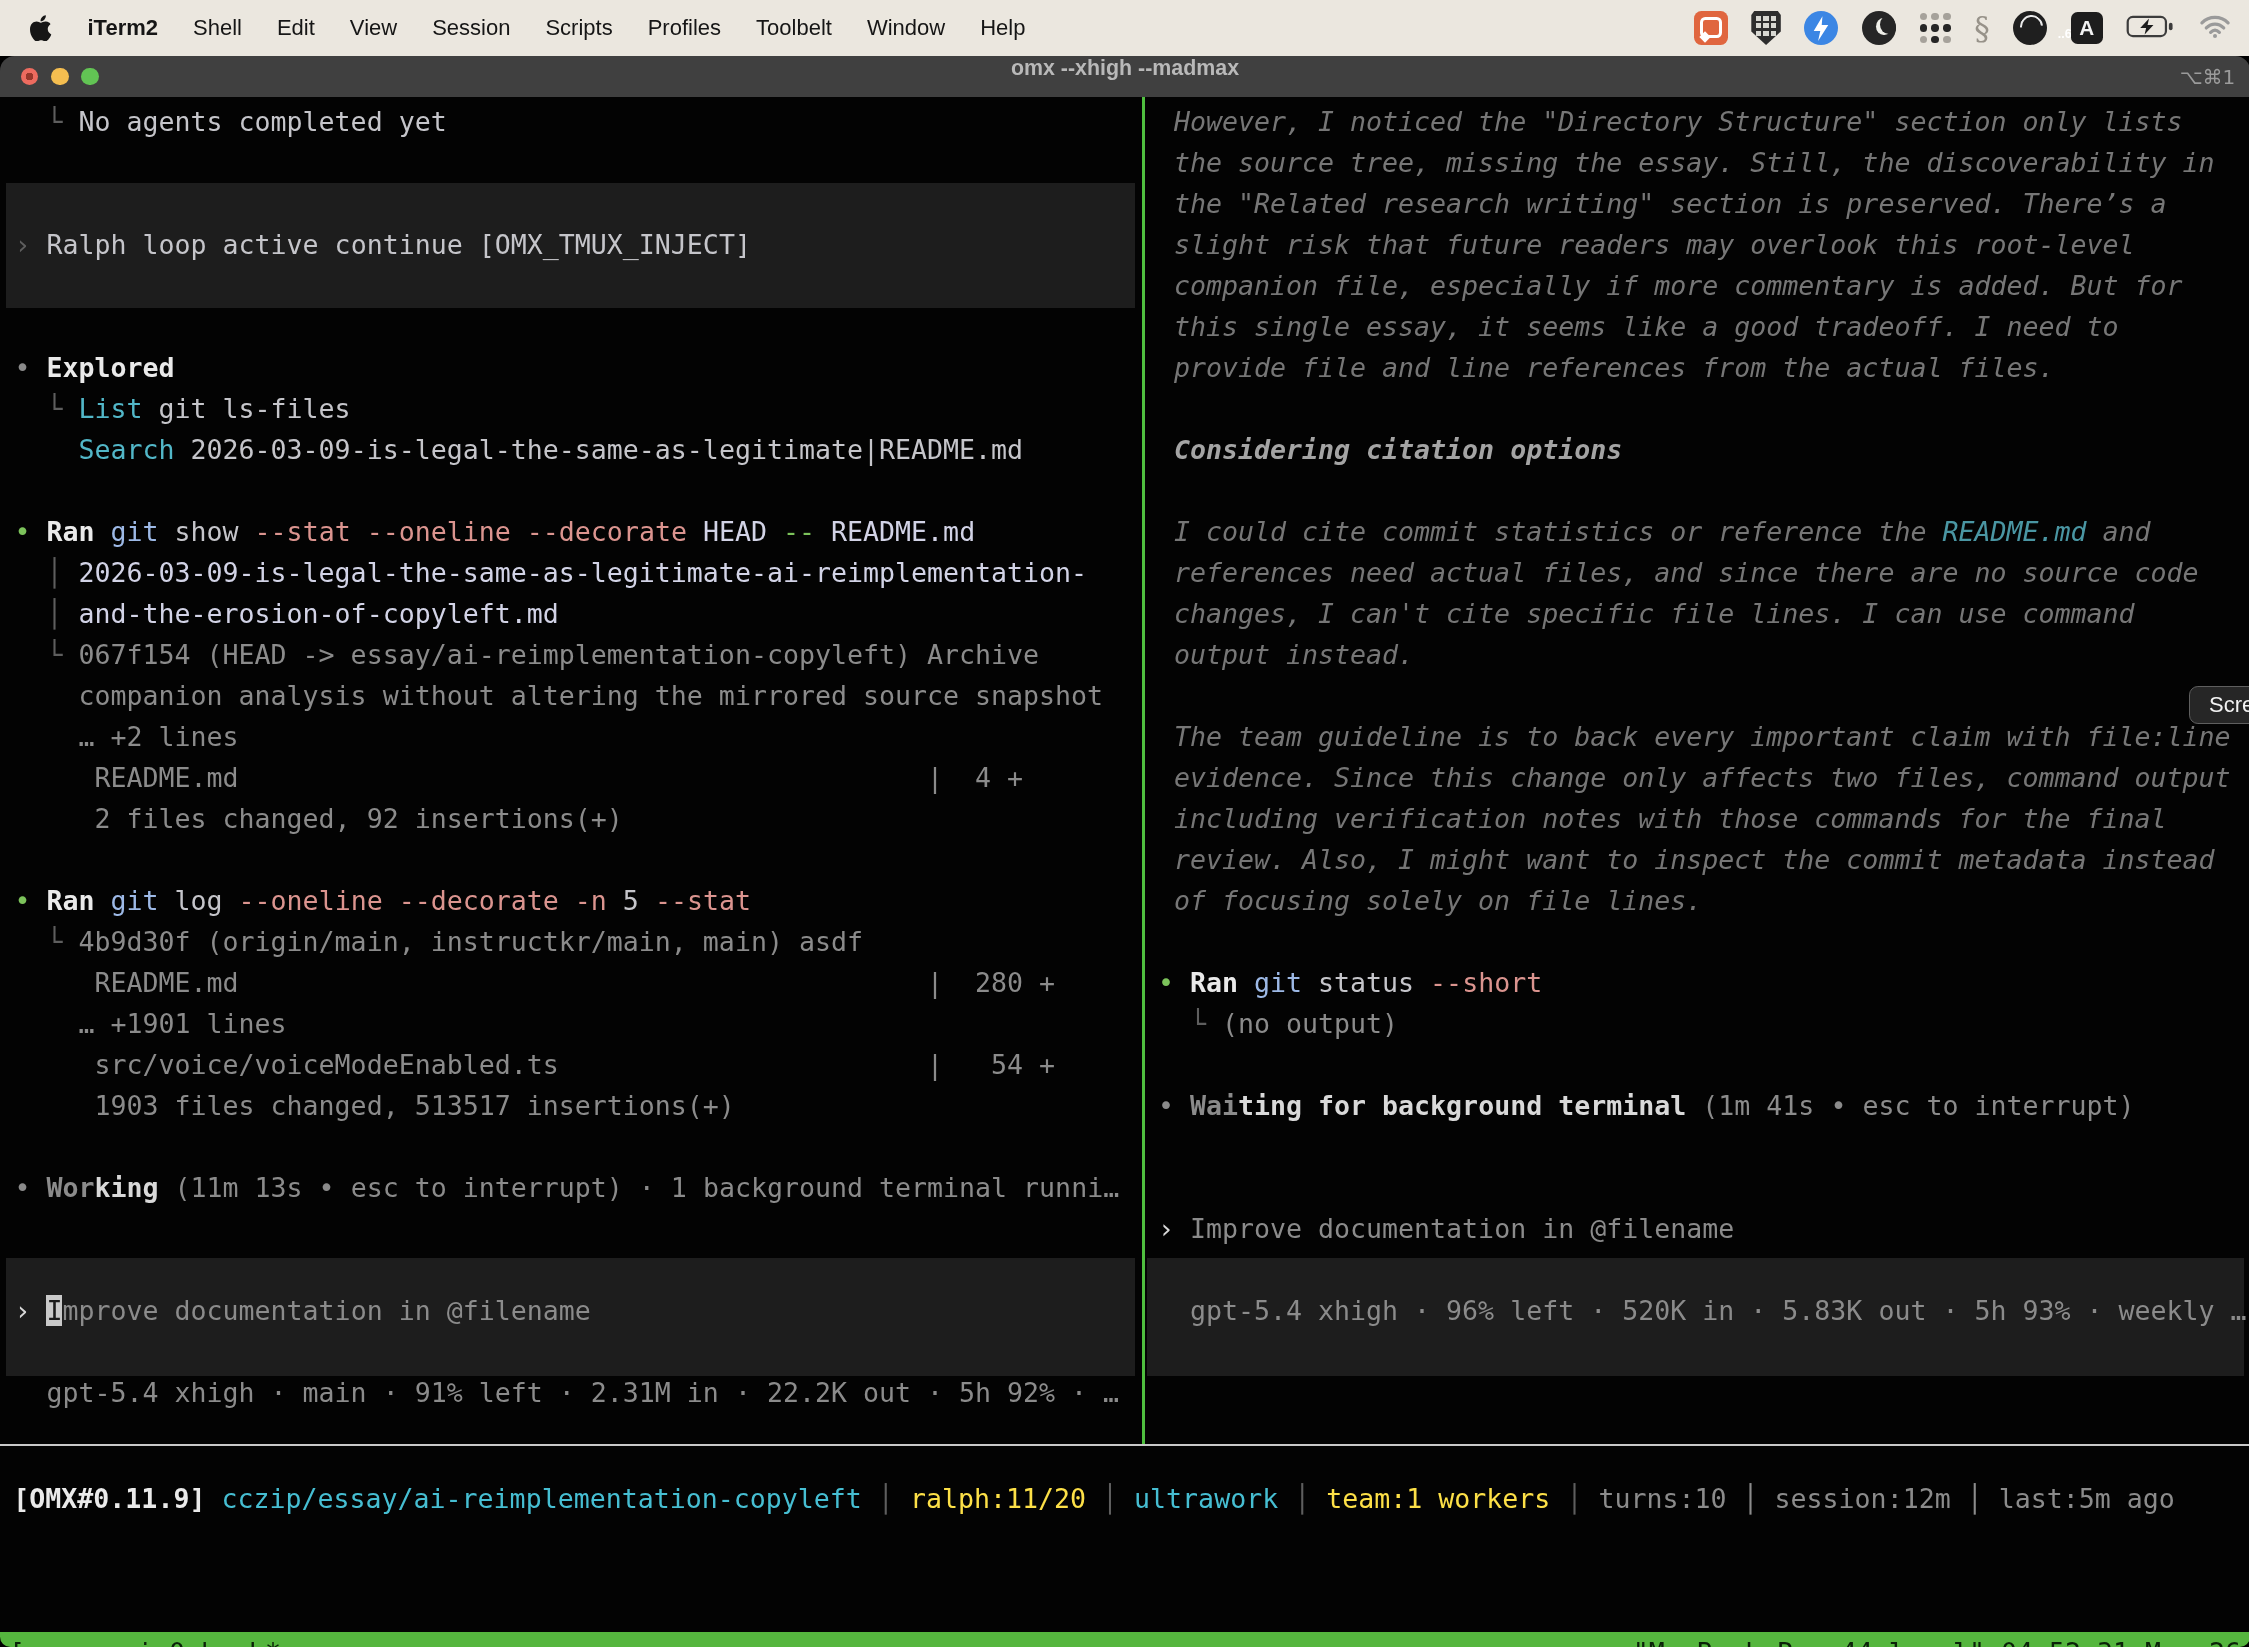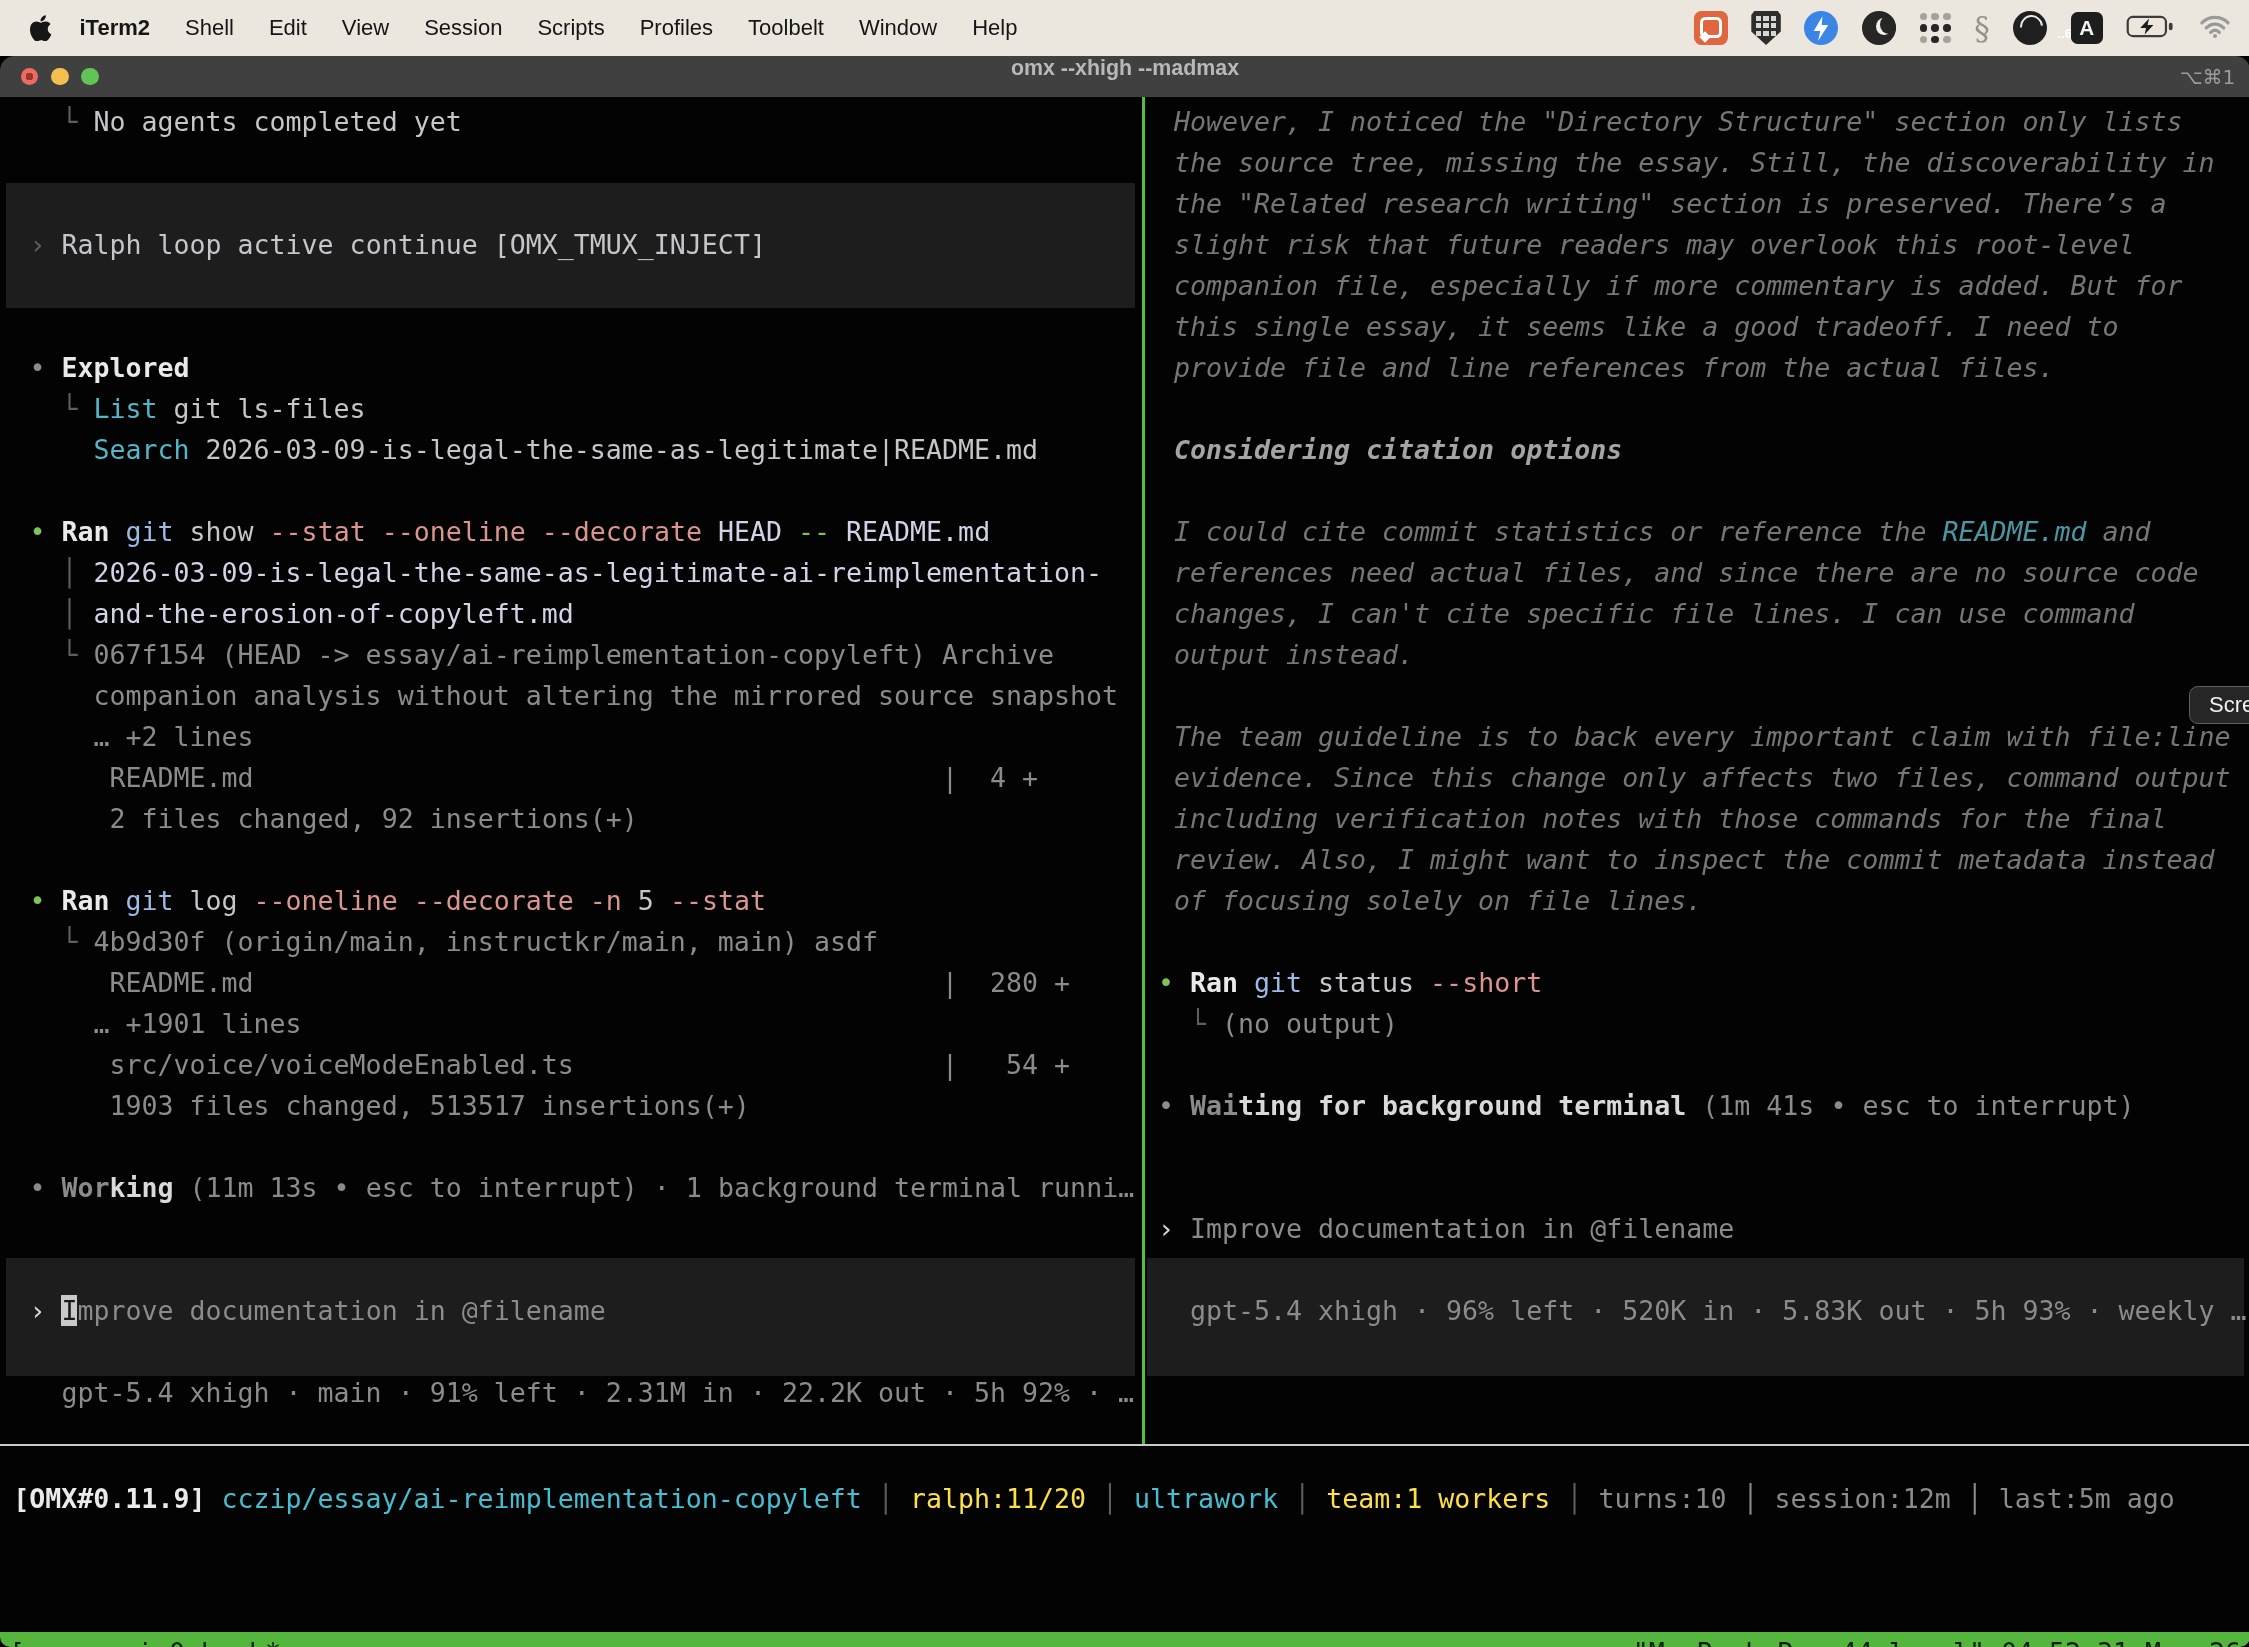--- a/index.html
+++ b/index.html
@@ -6,21 +6,21 @@
   body{
     width:2250px;height:1648px;position:relative;overflow:hidden;
     background:#000;font-family:"DejaVu Sans Mono",monospace;
   }
   
   .menubar{
     position:absolute;top:0;left:0;width:2250px;height:56px;
     background:#ebe7df;display:flex;align-items:center;z-index:10;
   }
   .apple-logo{margin-left:29.5px;display:flex;align-items:center;}
-  .menus{display:flex;gap:35px;margin-left:28px;align-items:center;}
+  .menus{display:flex;gap:35px;margin-left:36px;align-items:center;}
   .menu-item{font-family:"Liberation Sans",sans-serif;font-size:22px;color:#161616;white-space:nowrap;}
   .menu-item.app-name{font-weight:bold;}
   .statusicons{margin-left:auto;display:flex;align-items:center;gap:23.6px;padding-right:19px;}
   .icon{position:relative;flex:none;}
   .chaticon{width:34px;height:34px;background:#e0663f;border-radius:7.4px;}
   .chaticon .bubble{position:absolute;left:6.6px;top:5.9px;width:16px;height:14.8px;border:3.7px solid #fff;border-radius:5.2px;}
   .chaticon .tail{position:absolute;left:7.4px;bottom:3.7px;width:8px;height:8px;background:#fff;transform:rotate(45deg);}
   .shieldicon{width:29.5px;height:34px;background:#2e2e2e;
     clip-path:polygon(10% 0,90% 0,100% 12%,100% 60%,50% 100%,0 60%,0 12%);
     display:flex;align-items:center;justify-content:center;}
@@ -57,21 +57,21 @@
     color:#b9b9b9;font:bold 21.4px "Liberation Sans",sans-serif;}
   .shortcut{position:absolute;right:14.8px;top:0;height:41px;line-height:43px;color:#9b9b9b;
     font-family:"DejaVu Sans",sans-serif;font-size:20px;}
 
   .box{position:absolute;background:#1d1d1d;z-index:1;}
   #ralph-box{top:127px;left:5.9px;width:1129px;height:125px;}
   #input-left{top:1202px;left:5.9px;width:1129px;height:118px;}
   #input-right{top:1202px;left:1147px;width:1097px;height:118px;}
 
   .pane-pre{position:absolute;top:45px;font-size:26.6px;z-index:2;}
-  #left-pre{left:22px;padding-left:7.4px;}
+  #left-pre{left:7px;padding-left:7.4px;}
   #right-pre{left:1149px;padding-left:8.9px;}
   .tline{height:41px;line-height:41px;white-space:pre;font-size:26.6px;}
 
   .divider{position:absolute;top:41px;left:1142px;width:3px;height:1347px;background:#4fbf3f;z-index:3;}
   .hsep{position:absolute;top:1388px;left:0;width:100%;height:2.2px;background:#c9c9c9;z-index:3;}
 
   #omx-line{position:absolute;top:1422px;left:5.9px;padding-left:7.4px;z-index:2;}
 
   .tmuxbar{position:absolute;top:1532px;left:0;width:100%;height:41px;background:#55b63e;
     display:flex;justify-content:space-between;align-items:center;padding:0 8.9px;box-sizing:border-box;z-index:2;margin-top:44px;}

